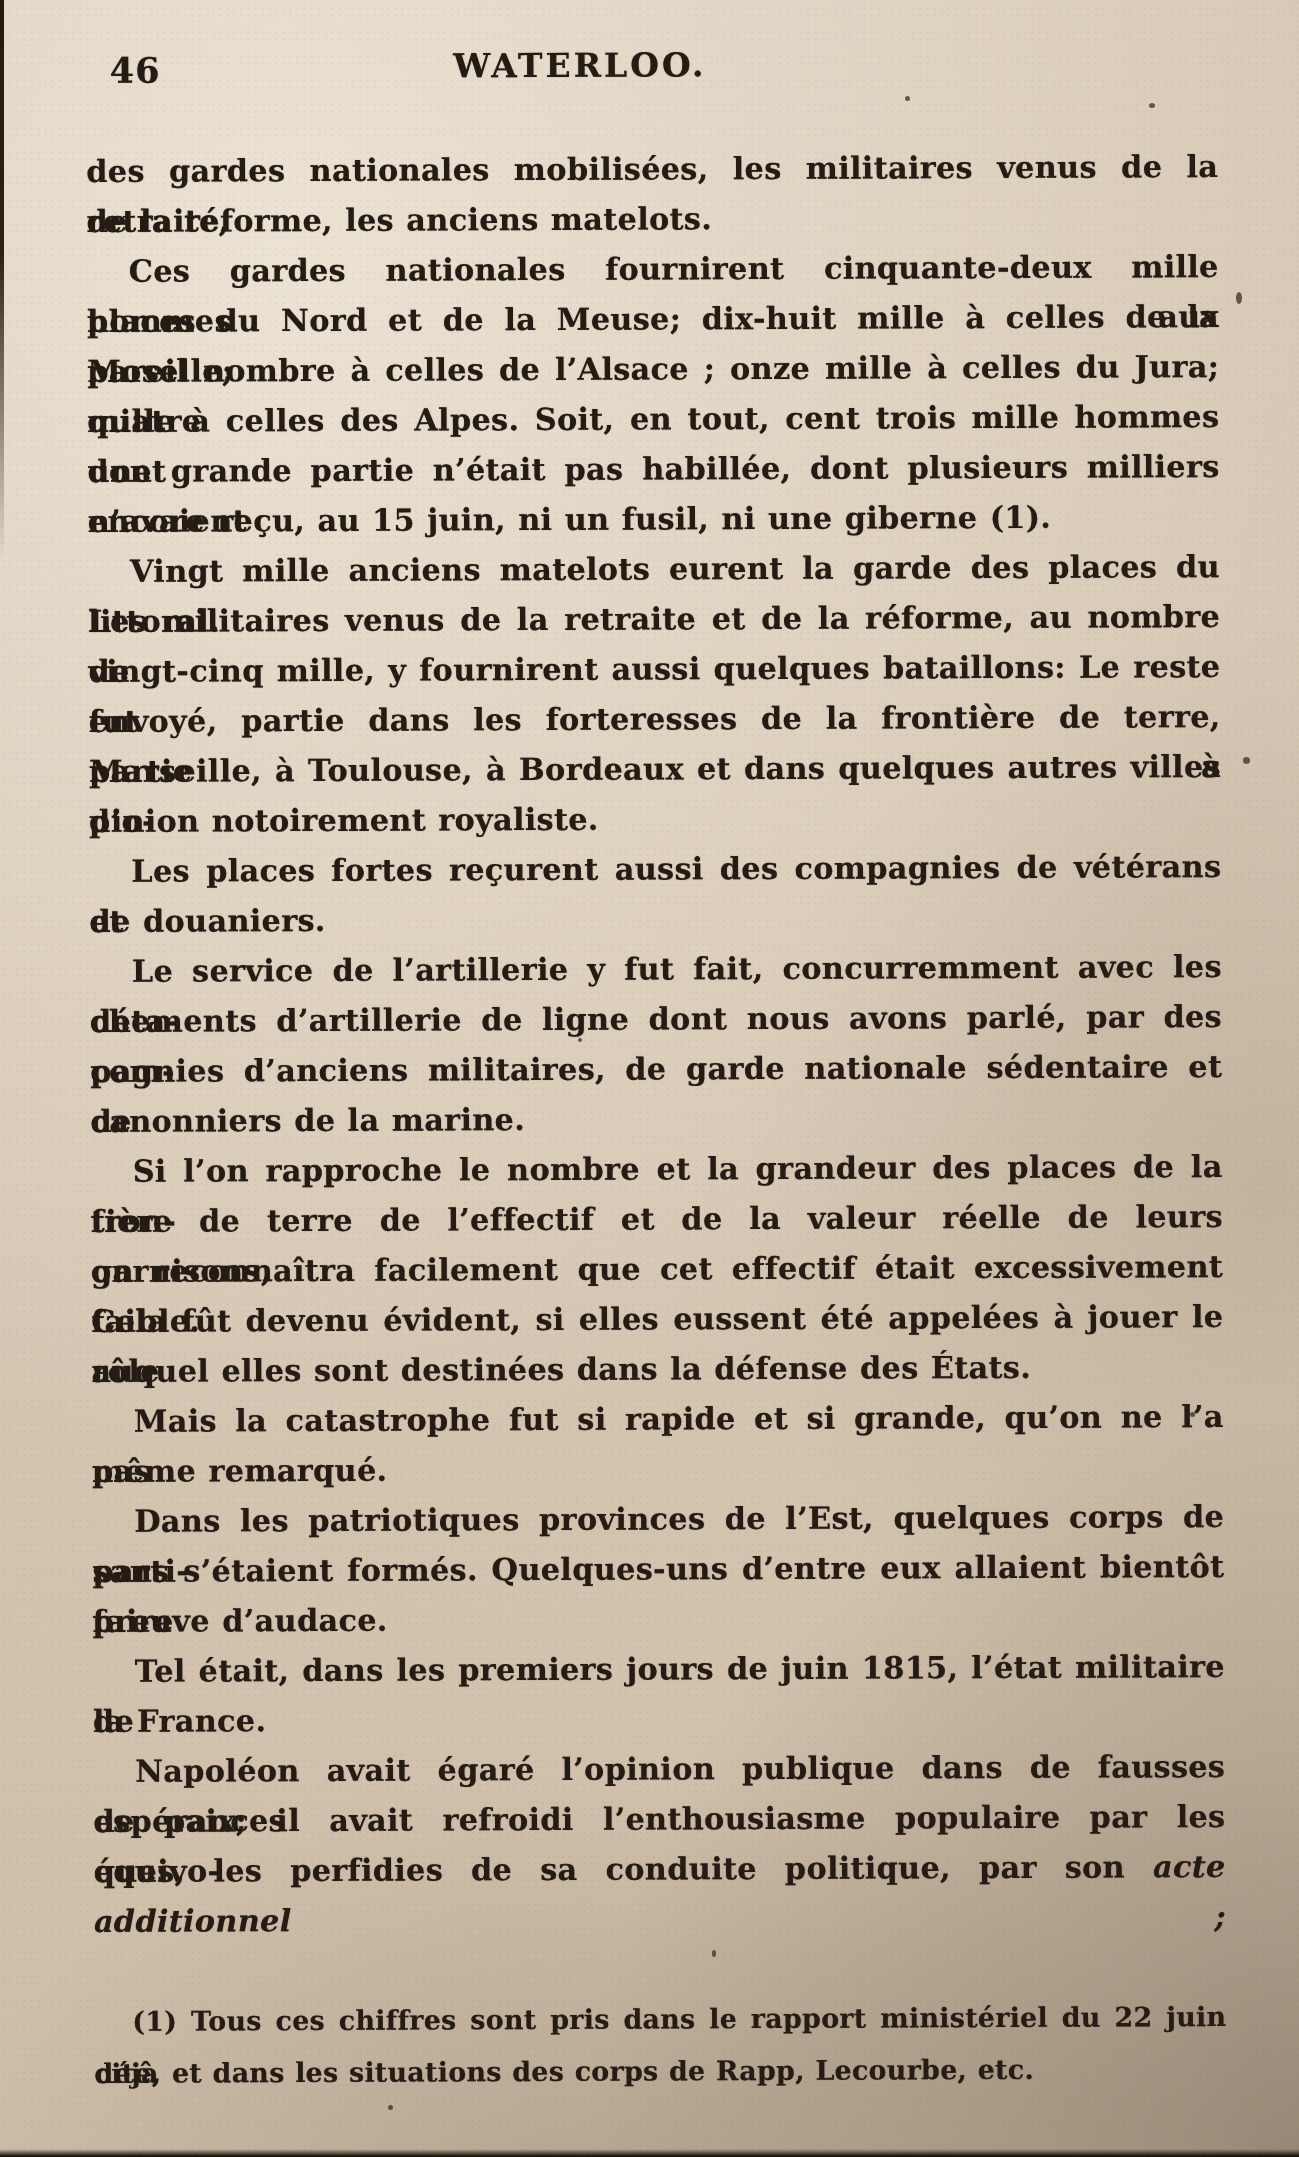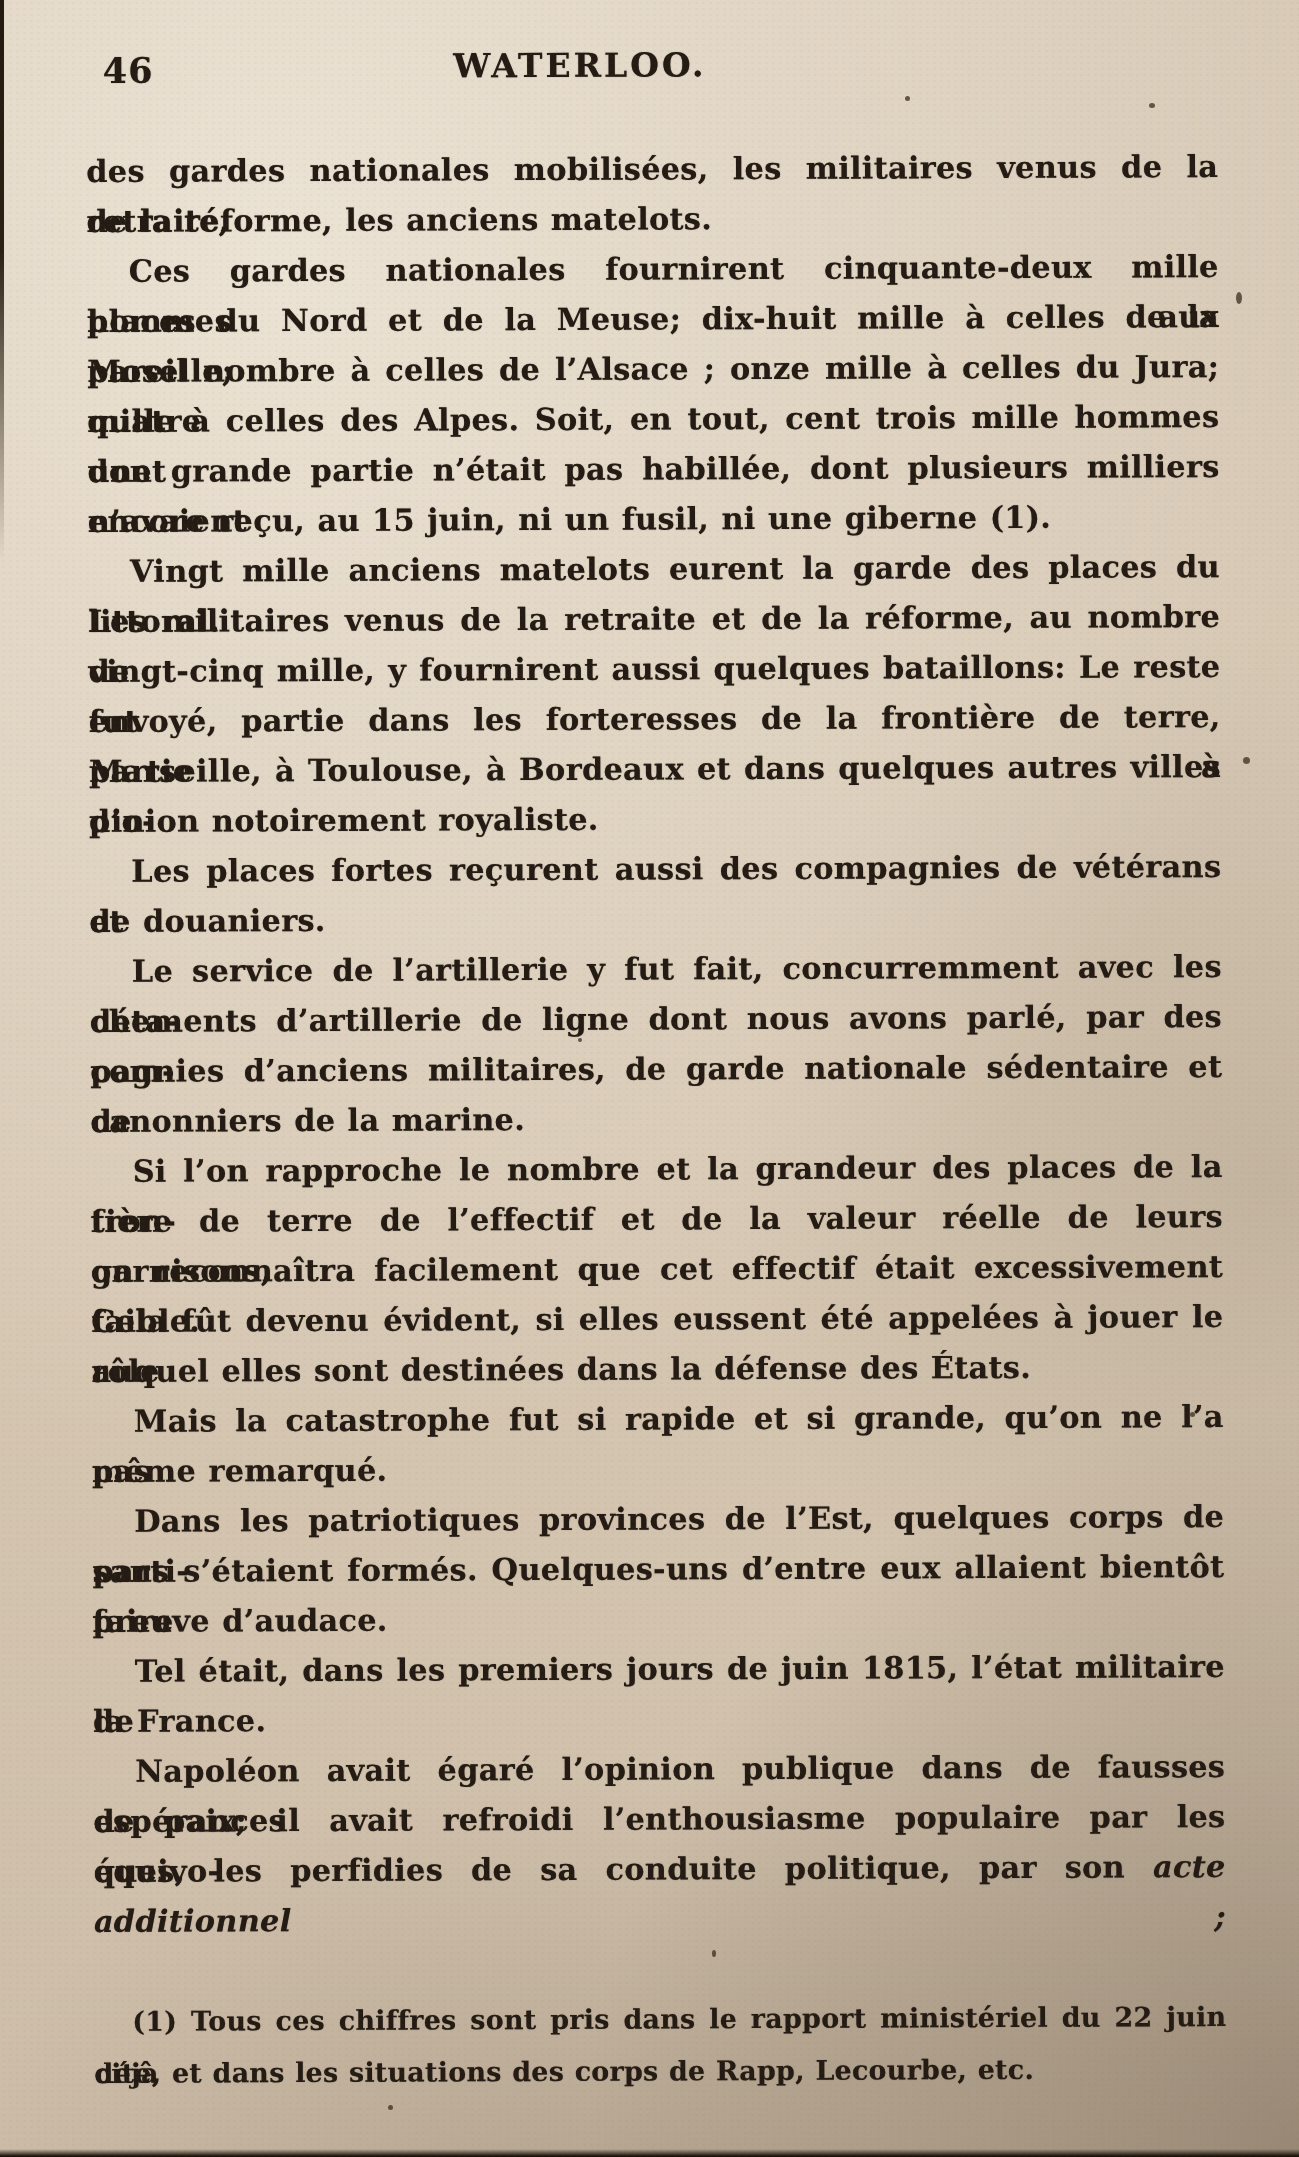--- a/index.html
+++ b/index.html
@@ -38,21 +38,21 @@
     width: 100%; height: 8px;
     background: linear-gradient(0deg, #181108 10%, rgba(24,17,8,0) 100%);
   }
   .content {
     position: absolute; inset: 0;
     transform: rotate(-0.25deg);
     transform-origin: 80px 120px;
     color: var(--ink, #241c14);
   }
   .pagenum {
-    position: absolute; left: 103px; top: 50px;
+    position: absolute; left: 110px; top: 50px;
     font-size: 35px; font-weight: 700; letter-spacing: 1px;
     text-shadow: 0 0 1px rgba(40,28,16,0.65);
   }
   .runhead {
     position: absolute; left: 0; top: 48px; width: 1160px;
     text-align: center;
     font-size: 33px; font-weight: 700; letter-spacing: 3px;
     text-shadow: 0 0 1px rgba(40,28,16,0.65);
   }
   .bodytext {

